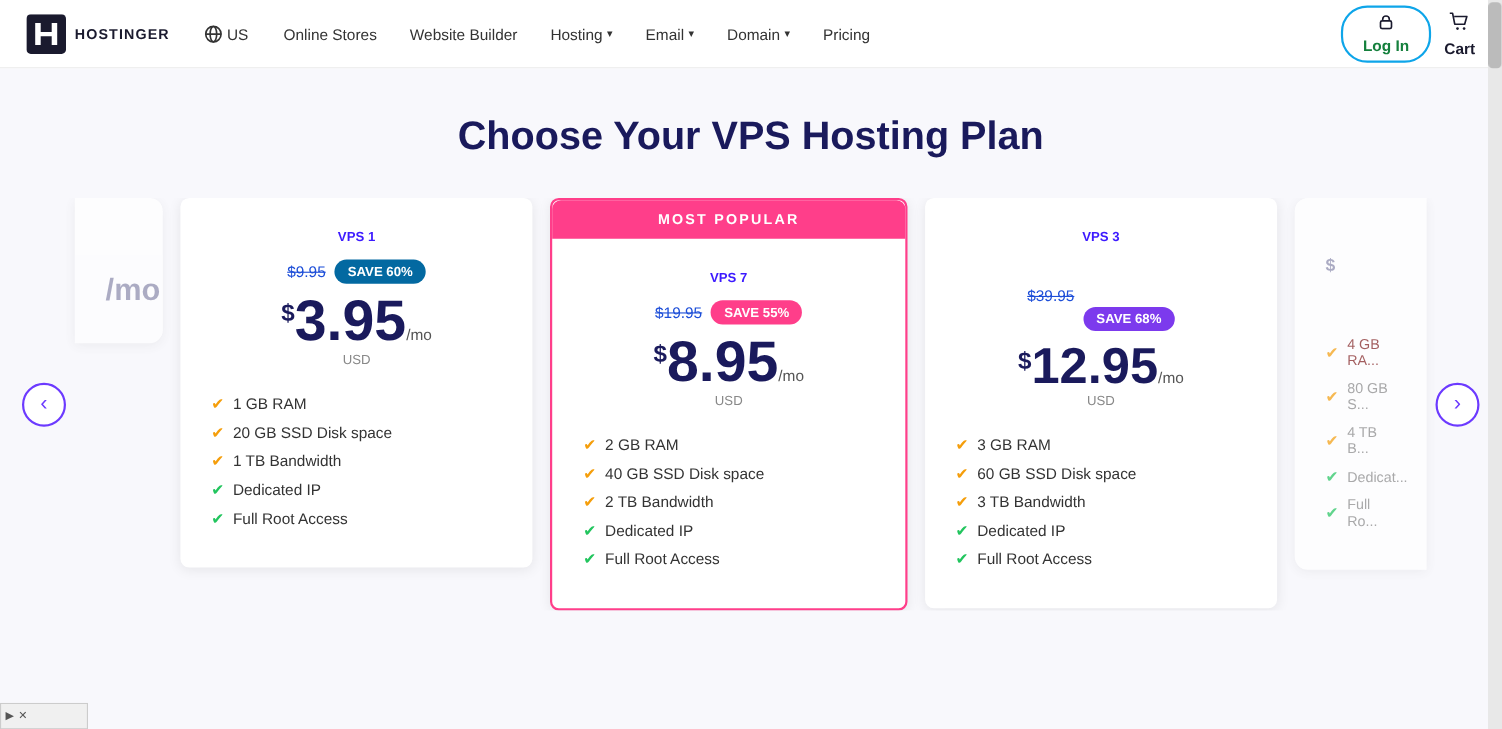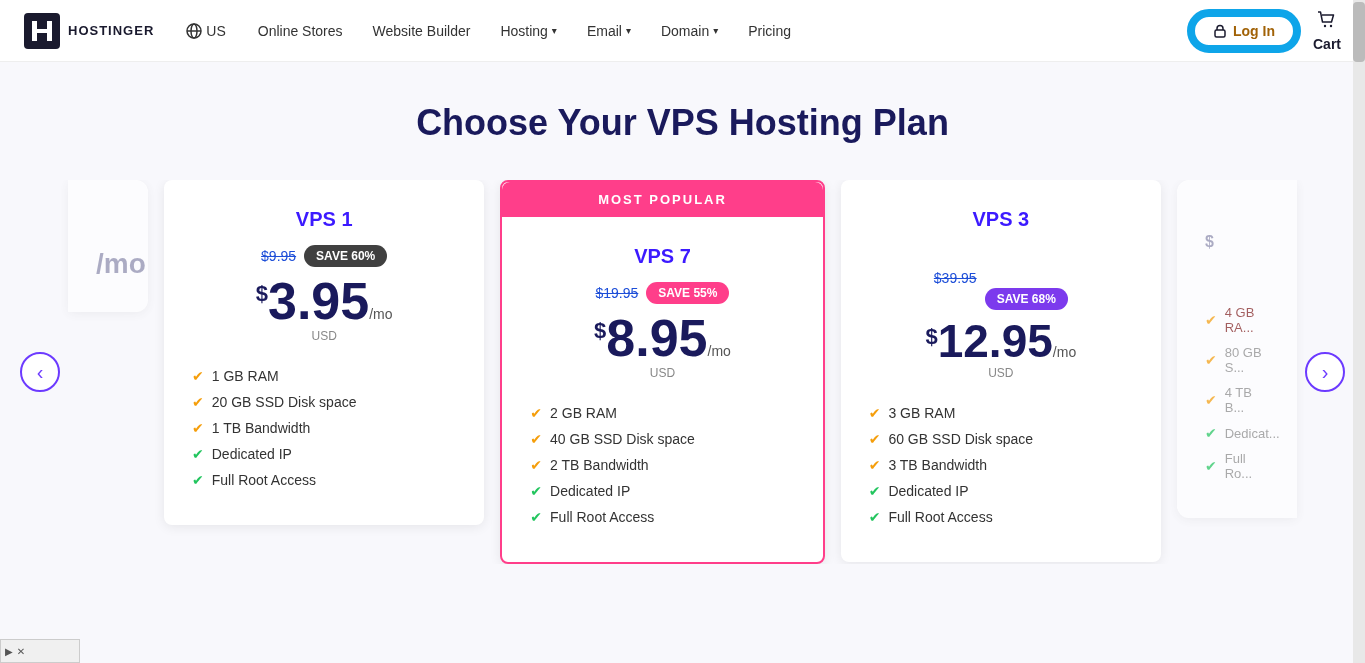--- a/index.html
+++ b/index.html
@@ -61,28 +61,29 @@
     .nav-link .chevron { font-size: 10px; }
     .nav-right {
       display: flex;
       align-items: center;
       gap: 12px;
     }
     .login-btn {
       display: flex;
       align-items: center;
       gap: 6px;
-      border: 8px solid #0ea5e9;
+      border: 2px solid #0ea5e9;
       border-radius: 24px;
       padding: 6px 18px;
       font-size: 14px;
       font-weight: 600;
-      color: #a16207;
+      color: #15803d;
       cursor: pointer;
       background: transparent;
+      flex-direction: column;
     }
     .cart-btn {
       display: flex;
       align-items: center;
       gap: 6px;
       font-size: 14px;
       font-weight: 600;
       color: #1a1a2e;
       cursor: pointer;
       background: transparent;
@@ -196,21 +197,21 @@
       min-width: 120px;
       max-width: 120px;
       flex: none;
       overflow: hidden;
       opacity: 0.7;
       border-radius: 12px 0 0 12px;
     }
 
     .plan-name {
       text-align: center;
-      font-size: 20px;
+      font-size: 12px;
       font-weight: 700;
       color: #3c1aff;
       margin-bottom: 14px;
     }
     .price-row {
       display: flex;
       align-items: center;
       justify-content: center;
       gap: 8px;
       margin-bottom: 4px;
@@ -220,21 +221,21 @@
       color: #1d4ed8;
       text-decoration: line-through;
     }
     .save-badge {
       padding: 4px 12px;
       border-radius: 20px;
       font-size: 12px;
       font-weight: 700;
       color: #fff;
     }
-    .save-badge.purple { background: #404040; }
+    .save-badge.purple { background: #0369a1; }
     .save-badge.pink { background: #ff3e8a; }
     .save-badge.blue { background: #7c3aed; margin-top: 43px; }
 
     .price-display {
       text-align: center;
       color: #1a1a5c;
       margin: 8px 0 2px;
       line-height: 1;
     }
     .price-display .dollar {

